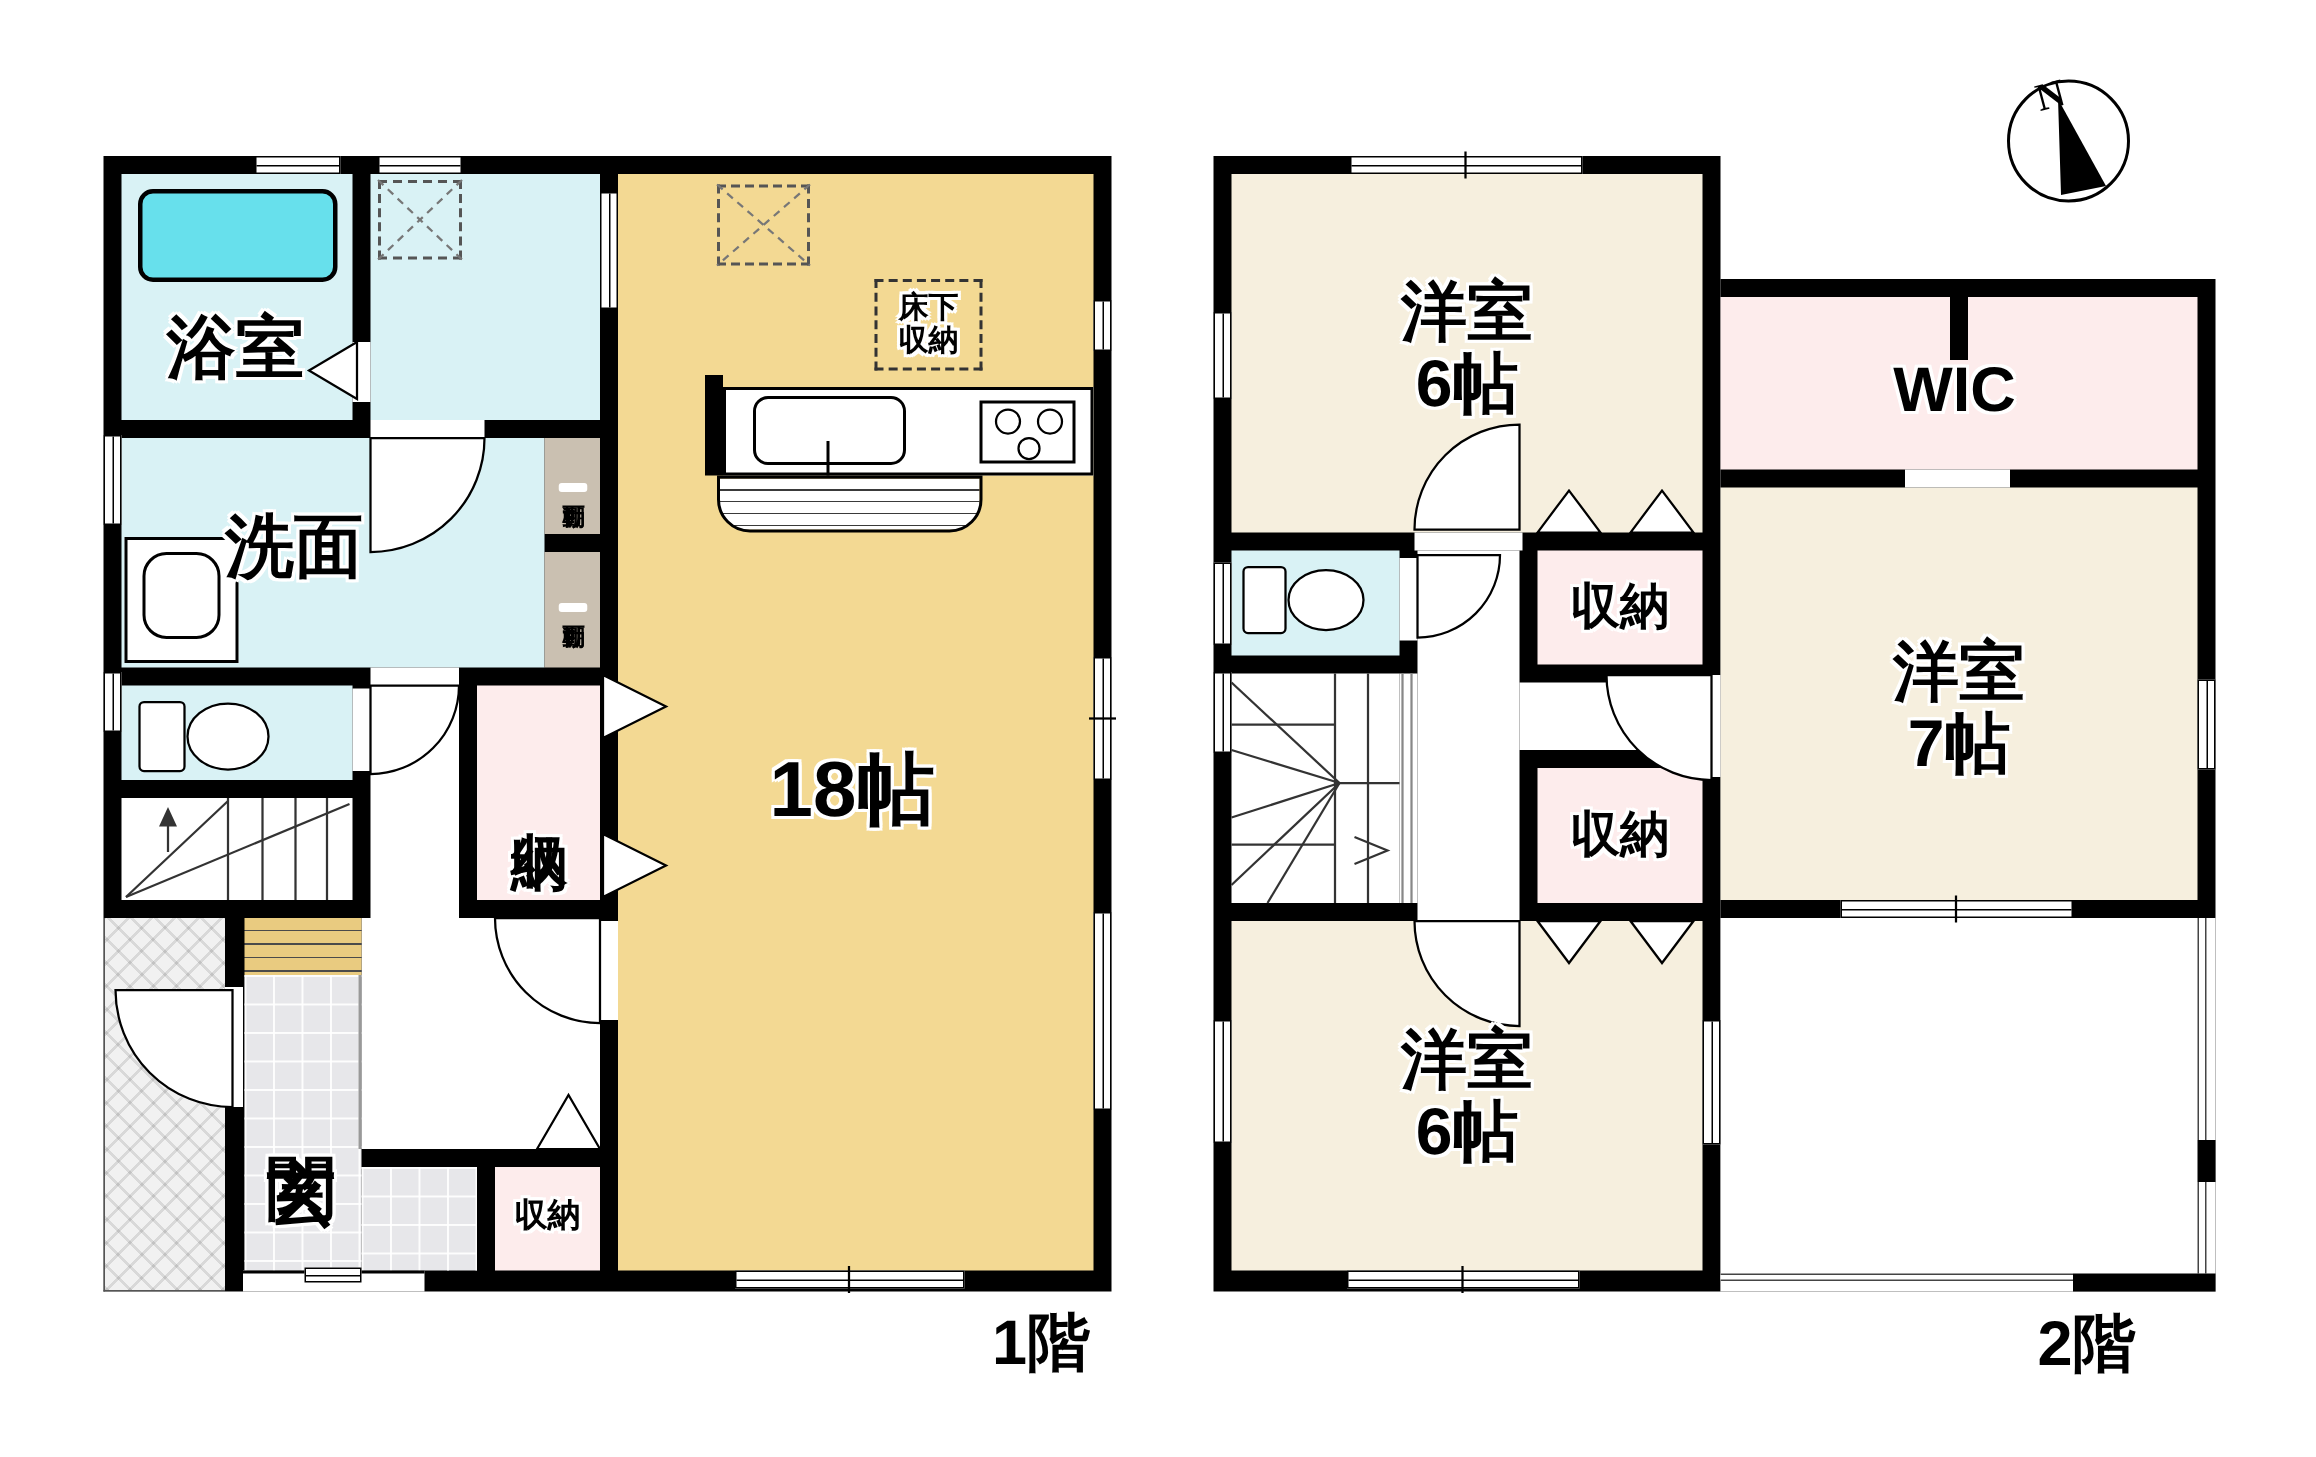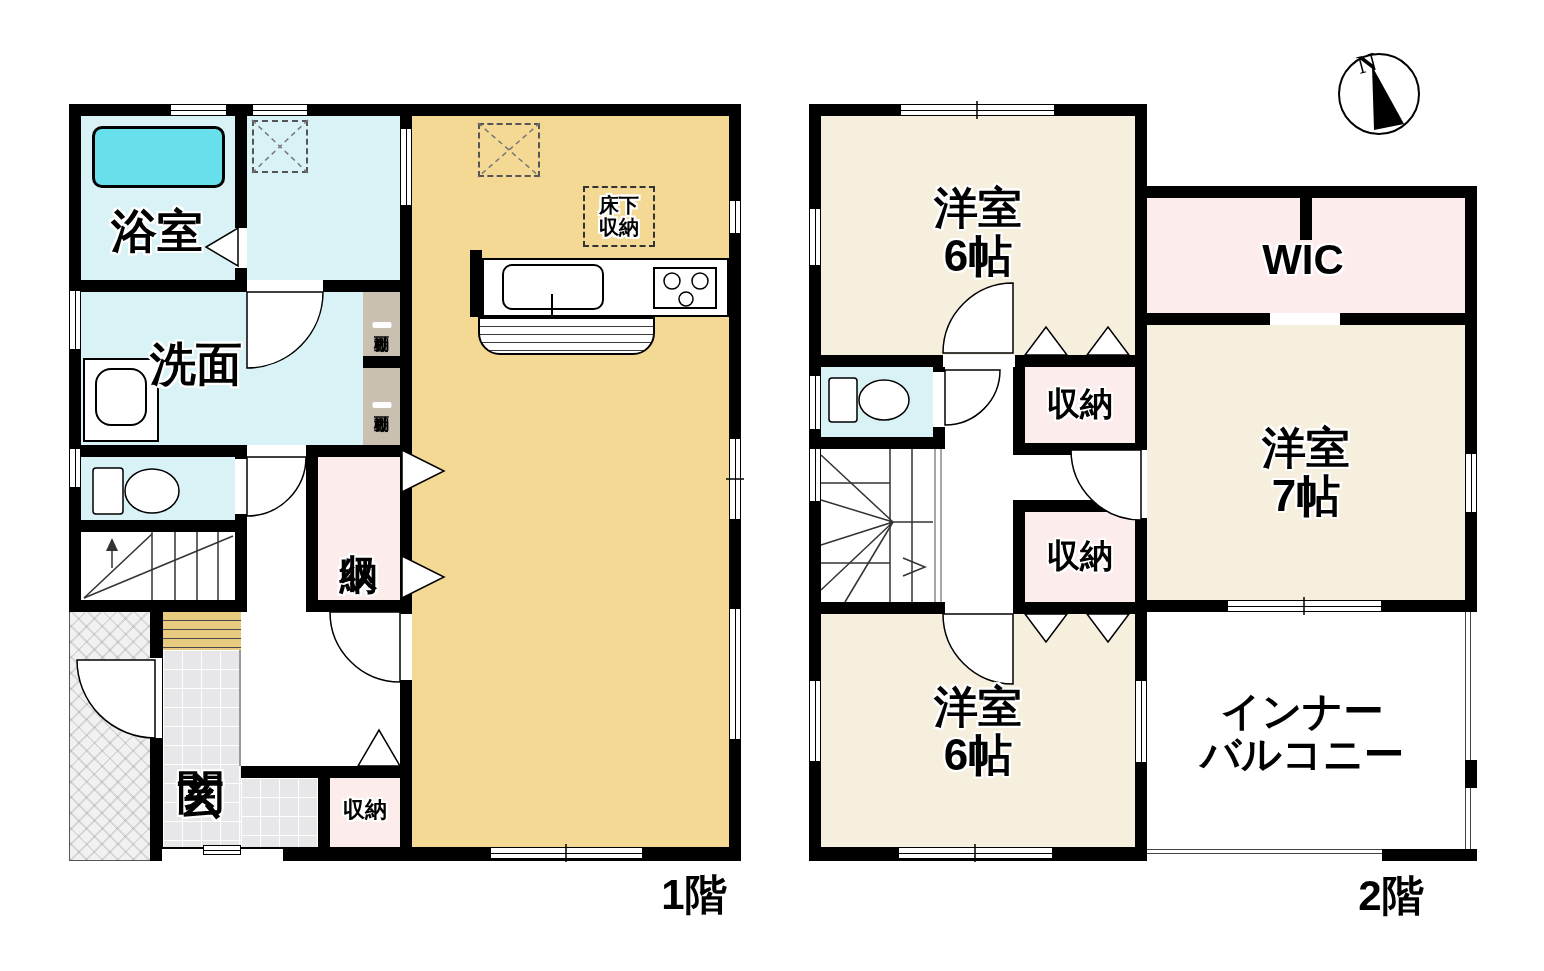--- a/index.html
+++ b/index.html
@@ -215,20 +215,21 @@
       <polygon points="1372,66 1404,124 1374,130" fill="#000"></polygon>
     </g>
   </svg>
 
   <div class="rlabel" style="left:157px;top:232px;font-size:46px">浴室</div>
   <div class="rlabel" style="left:196px;top:365px;font-size:46px">洗面</div>
   <div class="shelfbox" style="left:382px;top:325px">可動棚</div>
   <div class="shelfbox" style="left:382px;top:405px">可動棚</div>
   <div class="rlabel vert" style="left:358px;top:527px;font-size:38px">収納</div>
   <div class="rlabel" style="left:568px;top:527px;font-size:52px">
+    <div>18帖</div>
   </div>
   <div class="rlabel" style="left:619px;top:217px;font-size:20px">
     <div>床下</div>
     <div>収納</div>
   </div>
   <div class="rlabel vert" style="left:201px;top:735px;font-size:46px">玄関</div>
   <div class="rlabel" style="left:365px;top:810px;font-size:22px">収納</div>
   <div class="rlabel" style="left:694px;top:895px;font-size:42px">1階</div>
 
   <div class="rlabel" style="left:978px;top:232px;font-size:44px">
@@ -239,20 +240,16 @@
   <div class="rlabel" style="left:1306px;top:472px;font-size:44px">
     <div>洋室</div>
     <div>7帖</div>
   </div>
   <div class="rlabel" style="left:1080px;top:404px;font-size:33px">収納</div>
   <div class="rlabel" style="left:1080px;top:556px;font-size:33px">収納</div>
   <div class="rlabel" style="left:978px;top:731px;font-size:44px">
     <div>洋室</div>
     <div>6帖</div>
   </div>
-  <div class="rlabel" style="left:1302px;top:733px;font-size:40px">
-    <div>インナー</div>
-    <div>バルコニー</div>
-  </div>
   <div class="rlabel" style="left:1391px;top:896px;font-size:42px">2階</div>
 
   <div class="rlabel" style="left:1367px;top:64px;font-size:26px;font-family:'Liberation Serif','DejaVu Serif',serif;transform:translate(-50%,-50%) rotate(-15deg);text-shadow:none">N</div>
 </div>
 
 </body></html>

